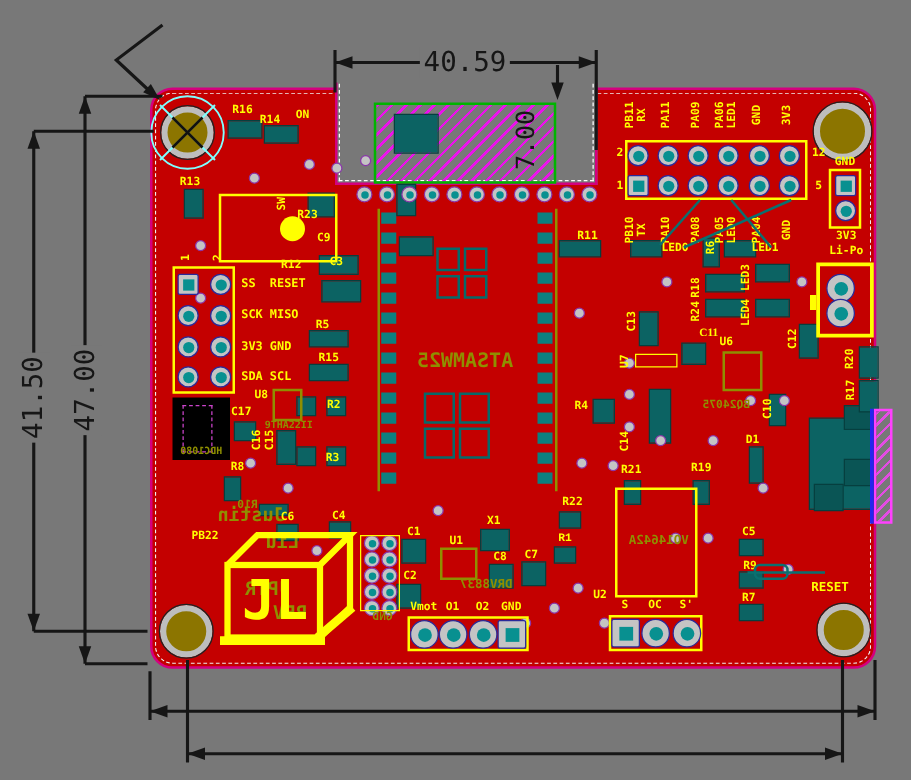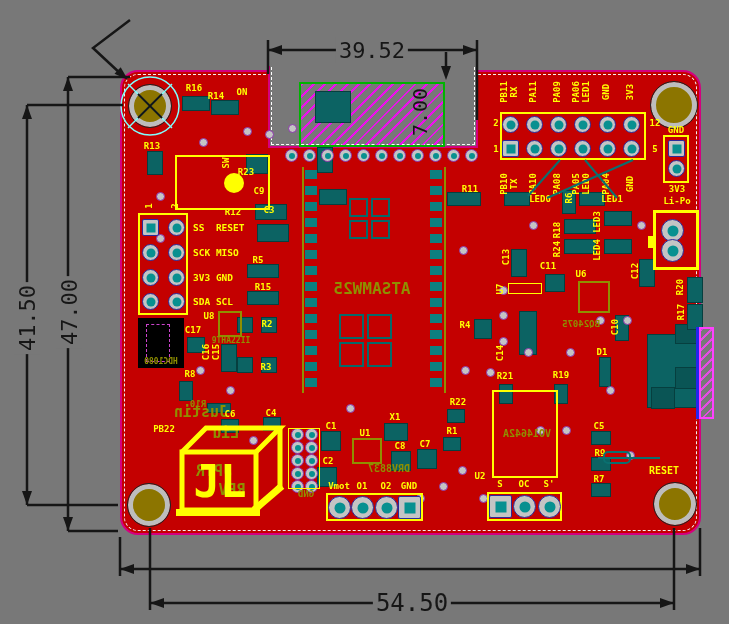--- a/index.html
+++ b/index.html
@@ -164,25 +164,24 @@
       <polygon points="27,505 22,491 32,491"></polygon>
       <polygon points="68,77 63,91 73,91"></polygon>
       <polygon points="68,531 63,517 73,517"></polygon>
       <polygon points="120,569 134,564 134,574"></polygon>
       <polygon points="700,569 686,564 686,574"></polygon>
       <polygon points="150,603 164,598 164,608"></polygon>
       <polygon points="674,603 660,598 660,608"></polygon>
     </g>
   </svg>
 
-  <div class="dimtxt" style="left:372px;top:50px;">39.52</div>
+  <div class="dimtxt" style="left:372px;top:50px;">40.59</div>
   <div class="dimtxt r90" style="left:420px;top:112px;background:transparent;font-size:20px;">7.00</div>
   <div class="dimtxt r90" style="left:27px;top:318px;">41.50</div>
   <div class="dimtxt r90" style="left:69px;top:312px;">47.00</div>
-  <div class="dimtxt" style="left:412px;top:603px;font-size:24px;">54.50</div>
 
 <div class="hpad" style="left: 502px; top: 116px;"></div>
     <div class="hpad sq" style="left: 502px; top: 140px;"></div>
     <div class="hpad" style="left: 526px; top: 116px;"></div>
     <div class="hpad" style="left: 526px; top: 140px;"></div>
     <div class="hpad" style="left: 550px; top: 116px;"></div>
     <div class="hpad" style="left: 550px; top: 140px;"></div>
     <div class="hpad" style="left: 574px; top: 116px;"></div>
     <div class="hpad" style="left: 574px; top: 140px;"></div>
     <div class="hpad" style="left: 599px; top: 116px;"></div>
@@ -389,21 +388,21 @@
     <div class="decal" style="left: 267px; top: 325px;">R2</div>
     <div class="decal" style="left: 266px; top: 368px;">R3</div>
     <div class="decal" style="left: 193px; top: 331px;">C17</div>
     <div class="decal" style="left: 209px; top: 317px;">U8</div>
     <div class="decal r90" style="left: 207px; top: 352px;">C16</div>
     <div class="decal r90" style="left: 217px; top: 352px;">C15</div>
     <div class="decal" style="left: 190px; top: 375px;">R8</div>
     <div class="decal" style="left: 470px; top: 190px;">R11</div>
     <div class="decal" style="left: 465px; top: 326px;">R4</div>
     <div class="decal r90" style="left: 507px; top: 257px;">C13</div>
-    <div class="decal" style="left: 548px; top: 267px;">C11</div>
+    <div class="decal" style="left: 567px; top: 267px; font-family: Liberation Serif, serif;">C11</div>
     <div class="decal r90" style="left: 501px; top: 289px;">U7</div>
     <div class="decal" style="left: 581px; top: 275px;">U6</div>
     <div class="decal r90" style="left: 636px; top: 271px;">C12</div>
     <div class="decal r90" style="left: 616px; top: 327px;">C10</div>
     <div class="decal r90" style="left: 681px; top: 287px;">R20</div>
     <div class="decal r90" style="left: 682px; top: 312px;">R17</div>
     <div class="decal r90" style="left: 558px; top: 230px;">R18</div>
     <div class="decal r90" style="left: 558px; top: 249px;">R24</div>
     <div class="decal r90" style="left: 598px; top: 222px;">LED3</div>
     <div class="decal r90" style="left: 598px; top: 250px;">LED4</div>
@@ -413,21 +412,21 @@
     <div class="decal" style="left: 505px; top: 377px;">R21</div>
     <div class="decal" style="left: 561px; top: 376px;">R19</div>
     <div class="decal" style="left: 602px; top: 353px;">D1</div>
     <div class="decal" style="left: 458px; top: 403px;">R22</div>
     <div class="decal" style="left: 395px; top: 418px;">X1</div>
     <div class="decal" style="left: 331px; top: 427px;">C1</div>
     <div class="decal" style="left: 328px; top: 462px;">C2</div>
     <div class="decal" style="left: 365px; top: 434px;">U1</div>
     <div class="decal" style="left: 400px; top: 447px;">C8</div>
     <div class="decal" style="left: 425px; top: 445px;">C7</div>
-    <div class="decal" style="left: 452px; top: 432px;">R1</div>
+    <div class="decal" style="left: 452px; top: 432px; font-family: Liberation Mono, monospace;">R1</div>
     <div class="decal" style="left: 480px; top: 477px;">U2</div>
     <div class="decal r90" style="left: 501px; top: 353px;">C14</div>
     <div class="decal" style="left: 599px; top: 427px;">C5</div>
     <div class="decal" style="left: 600px; top: 454px;">R9</div>
     <div class="decal" style="left: 599px; top: 480px;">R7</div>
     <div class="decal" style="left: 230px; top: 415px;">C6</div>
     <div class="decal" style="left: 271px; top: 414px;">C4</div>
     <div class="decal" style="left: 164px; top: 430px;">PB22</div>
     <div class="decal" style="left: 664px; top: 470px; font-size: 10px;">RESET</div>
     <div class="decal" style="left: 676px; top: 131px;">GND</div>

